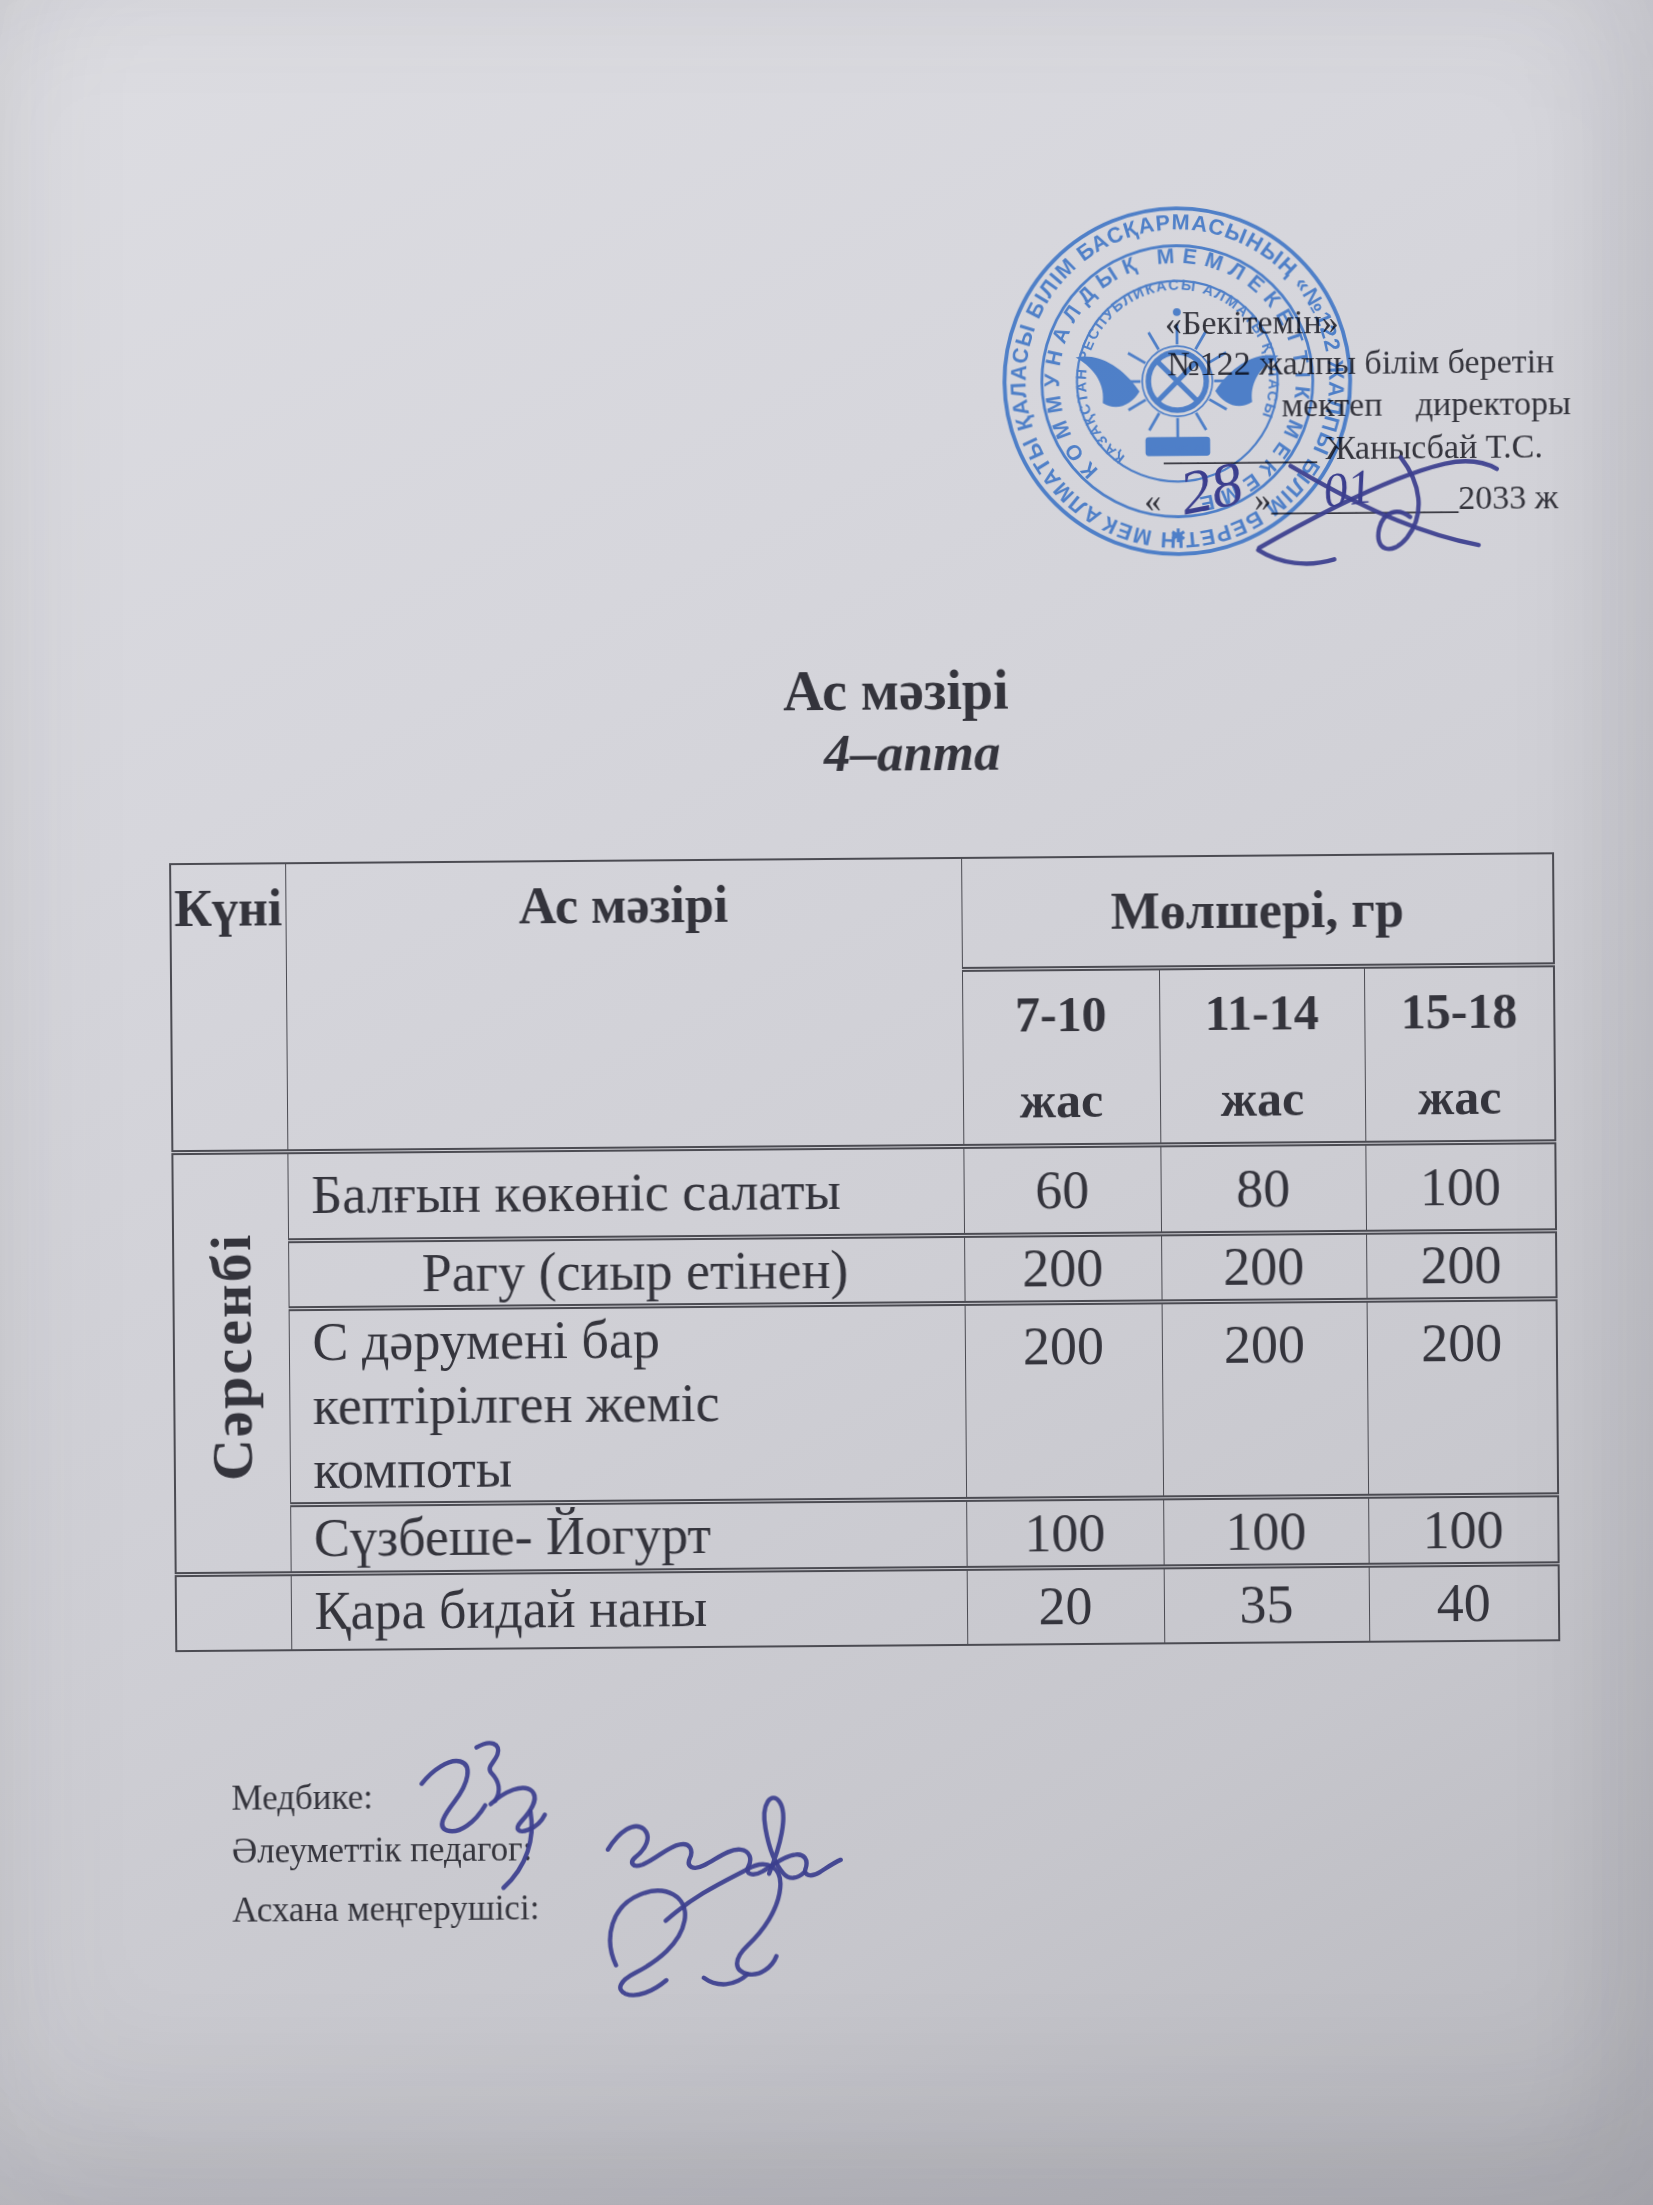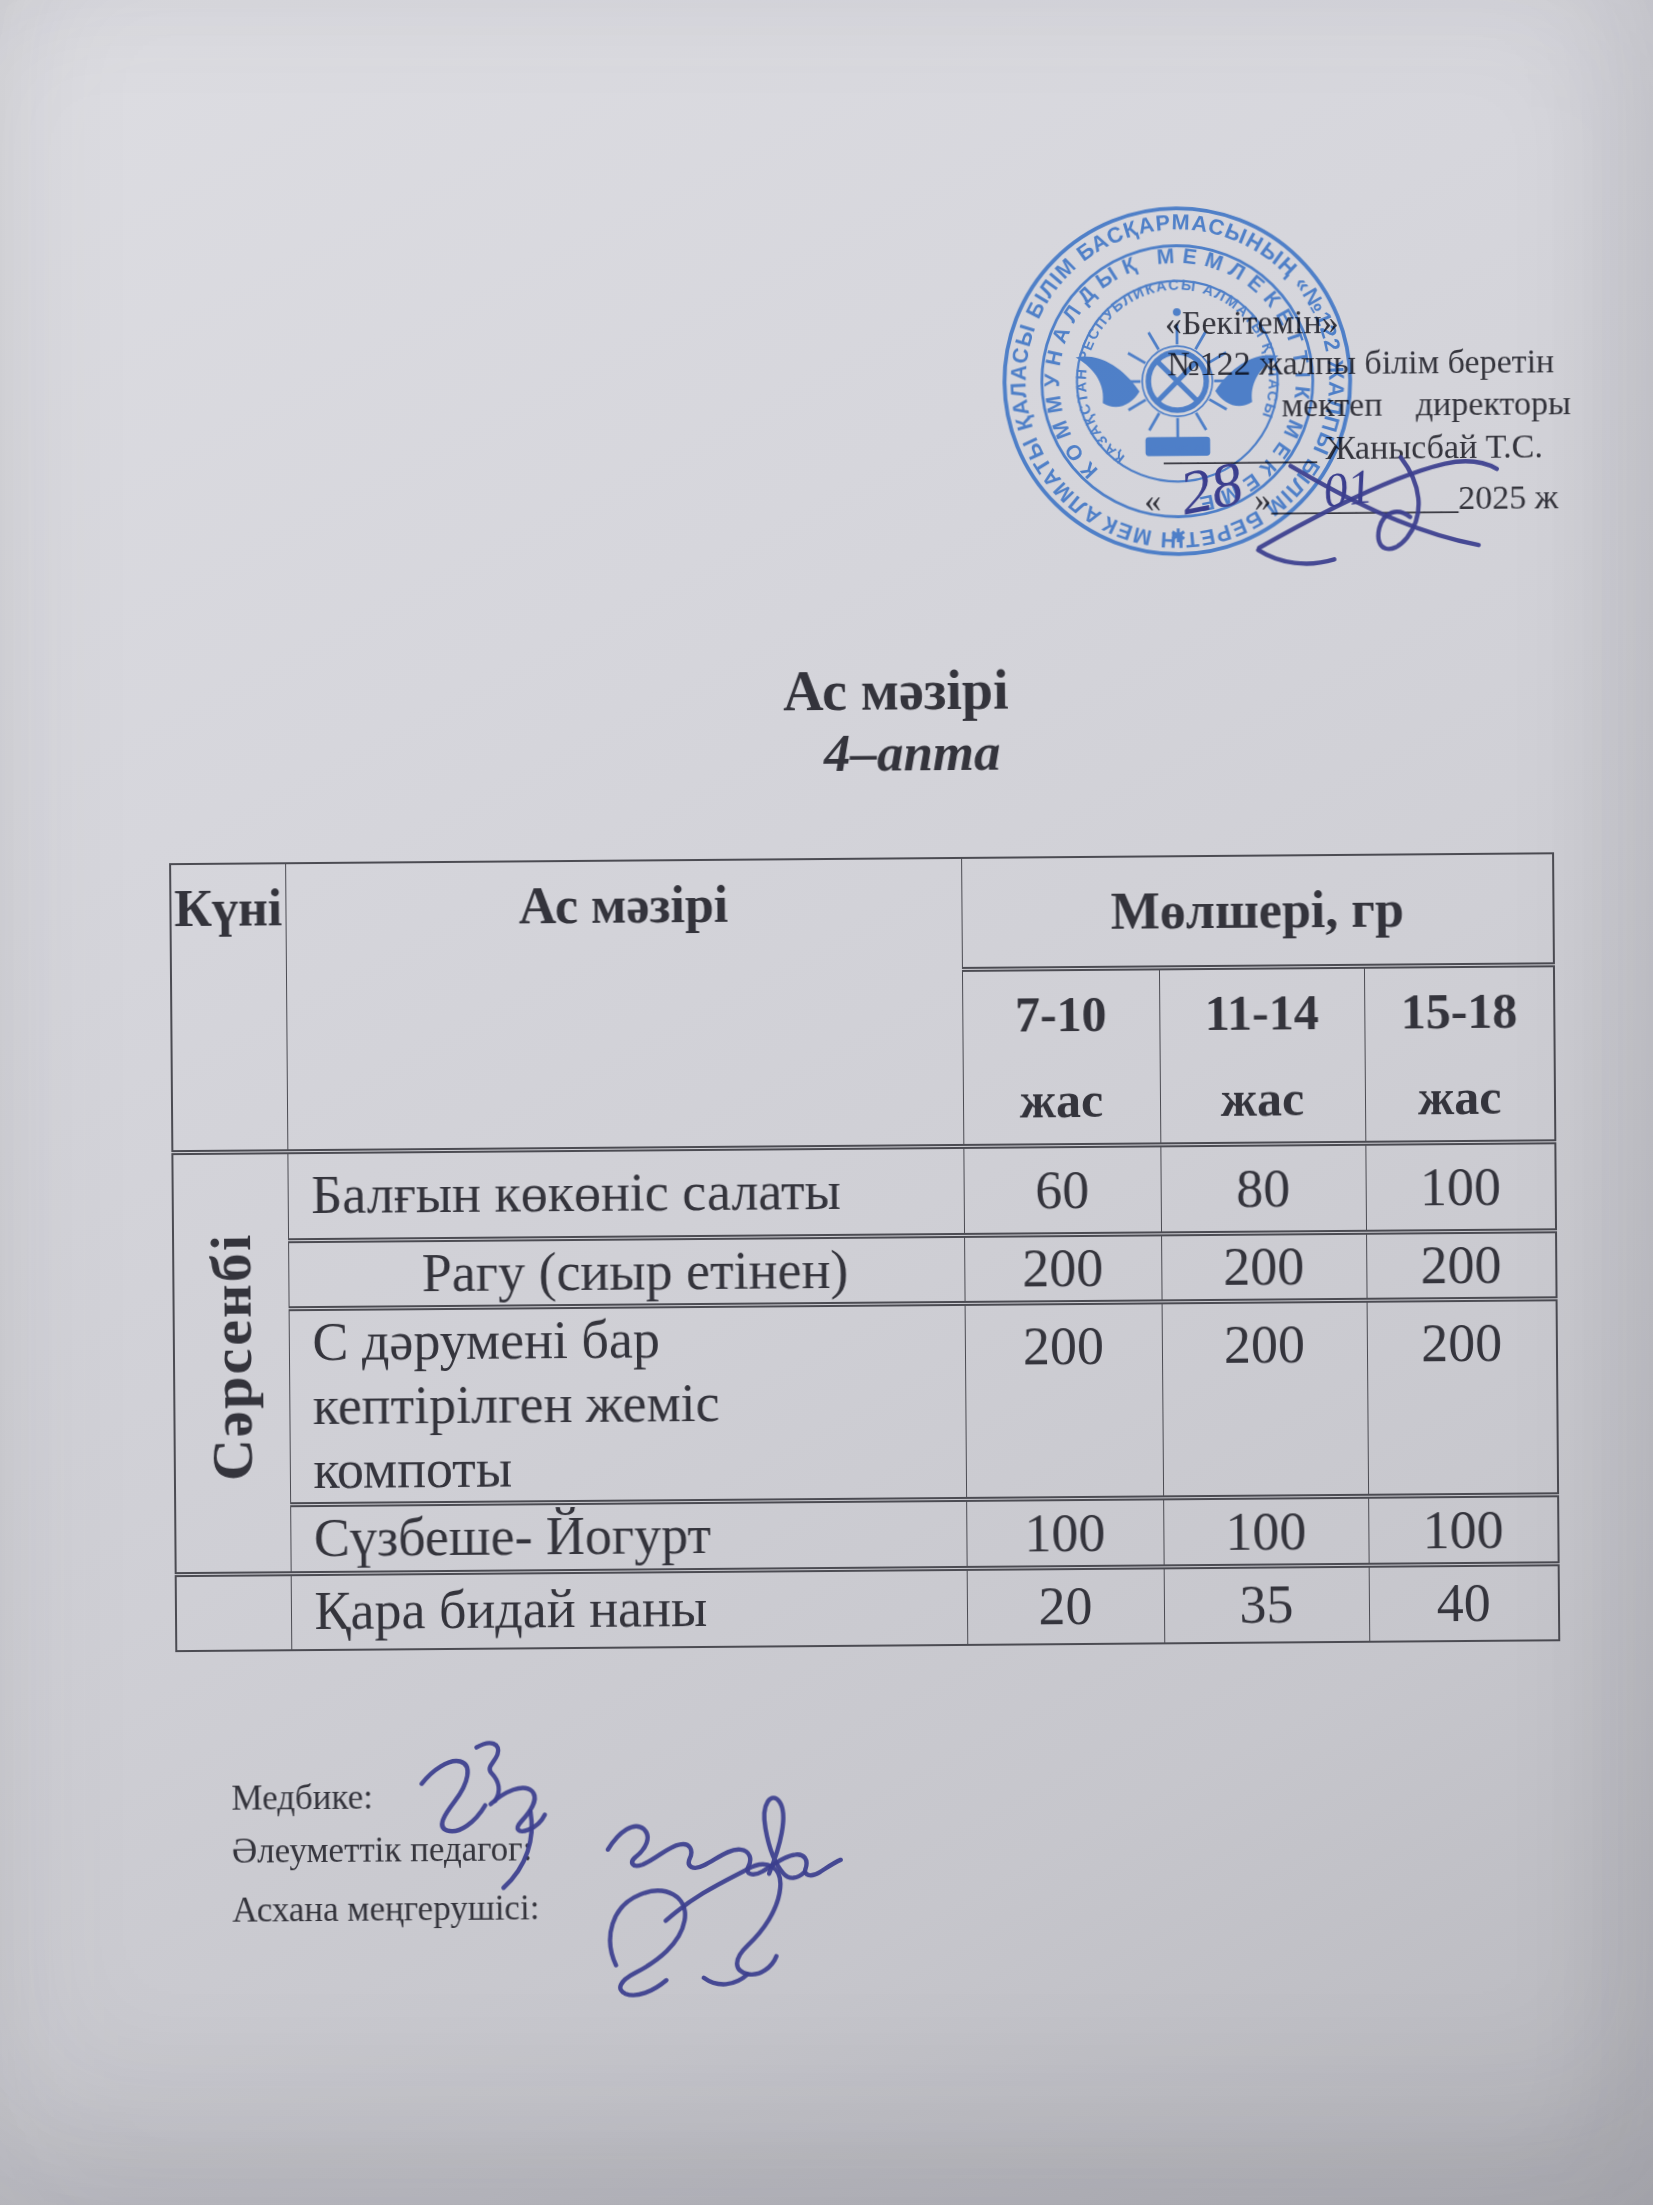--- a/index.html
+++ b/index.html
@@ -114,21 +114,21 @@
         <circle cx="330" cy="206" r="7" fill="var(--stamp-blue)" stroke="none"></circle>
         <rect x="272" y="430" width="116" height="34" rx="6" fill="var(--stamp-blue)" stroke="none"></rect>
       </g>
       <text x="330" y="455" font-size="17" text-anchor="middle" fill="#e7eaf3" letter-spacing="1">ҚАЗАҚСТАН</text>
     </svg>
 
     <div class="appr l1">«Бекітемін»</div>
     <div class="appr l2">№122 жалпы білім беретін</div>
     <div class="appr l3">мектеп директоры</div>
     <div class="appr l4"><span>_________</span> <span>Жанысбай Т.С.</span></div>
-    <div class="appr l5"><span>«</span><span class="gap-quote"></span><span>»</span><span>___________</span><span>2025 ж</span></div>
+    <div class="appr l5"><span>«</span><span class="gap-quote"></span><span>»</span><span>___________</span><span>2033 ж</span></div>
     <div class="hand h28">28</div>
     <div class="hand h01">01</div>
 
     <div class="title">Ас мәзірі</div>
     <div class="subtitle">4–апта</div>
 
     <table class="menu">
       <colgroup>
         <col style="width:115px">
           <col style="width:676px">

